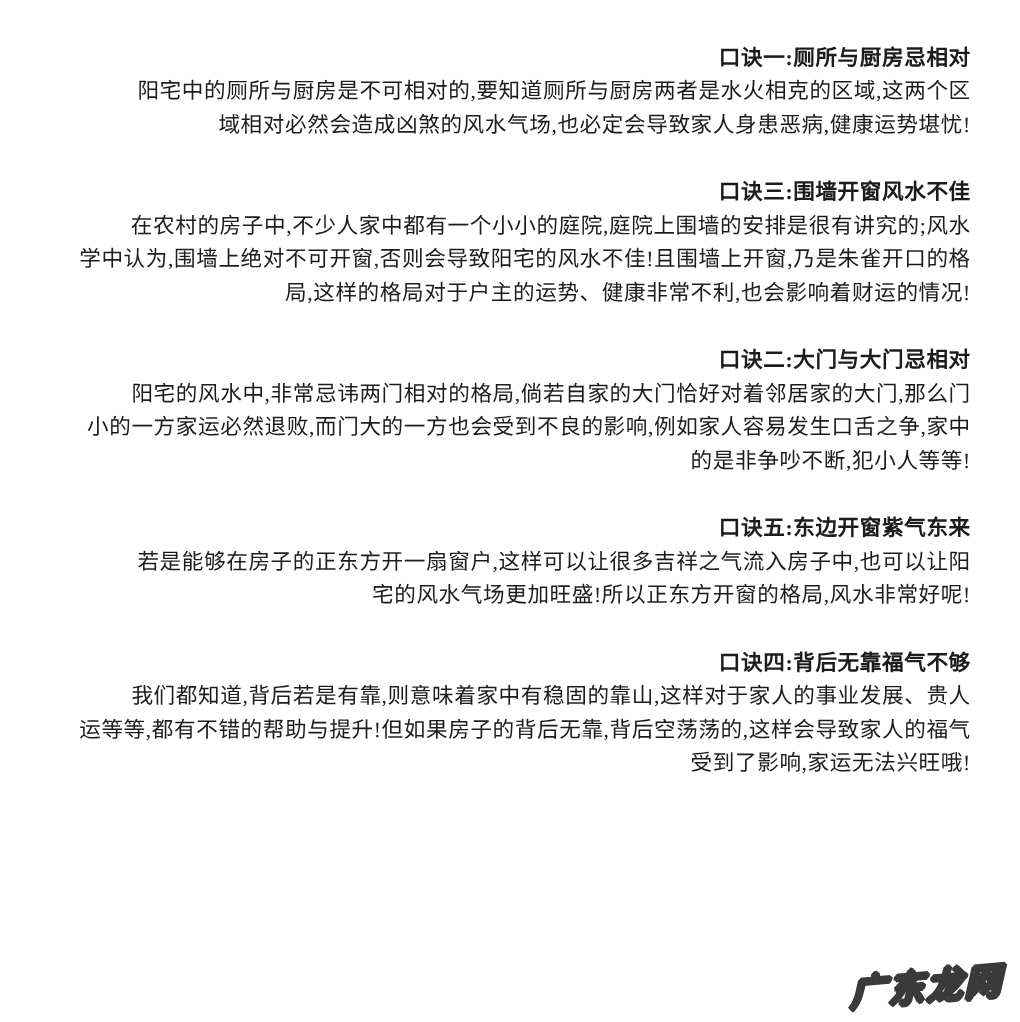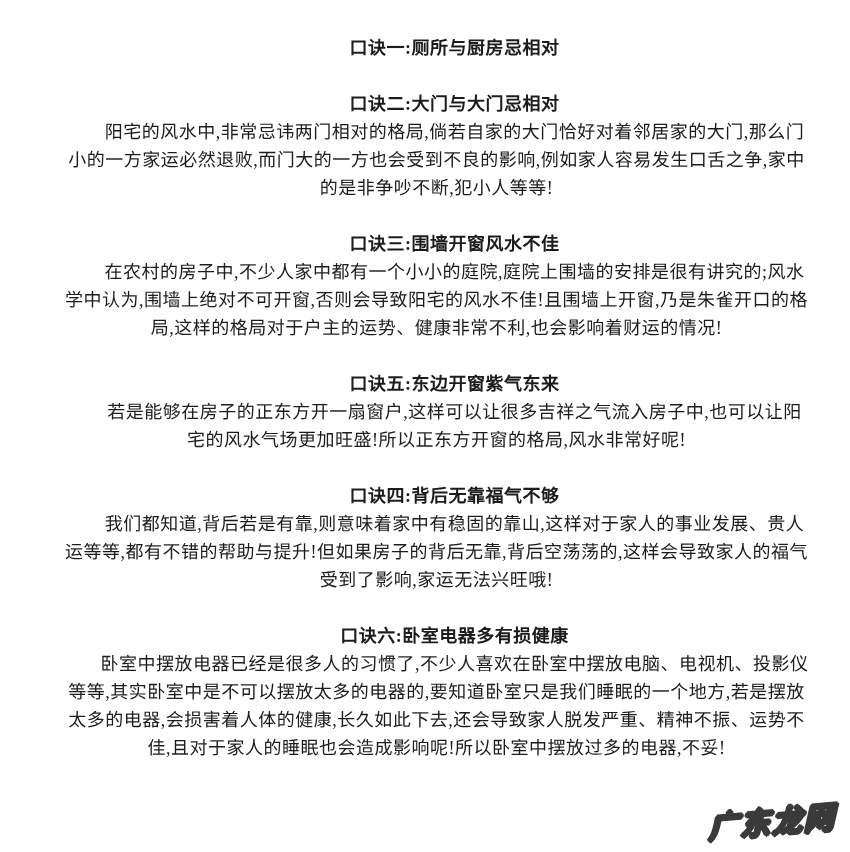--- a/index.html
+++ b/index.html
@@ -16,21 +16,21 @@
     color: #1c1c1c;
   }
   .article {
     position: absolute;
     left: 64px;
     top: 34px;
     width: 745px;
     font-size: 18px;
     line-height: 28px;
     letter-spacing: 0.5px;
-    text-align: center;
+    text-align: right;
   }
   .section {
     margin: 0 0 28px 0;
   }
   .section:last-child {
     margin-bottom: 0;
   }
   .section-heading {
     margin: 0;
     font-size: 18px;
@@ -66,42 +66,39 @@
     white-space: nowrap;
   }
 </style>
 </head>
 <body>
 
 <div class="article">
 
   <div class="section">
     <h3 class="section-heading">口诀一:厕所与厨房忌相对</h3>
+    <p class="section-body">阳宅中的厕所与厨房是不可相对的,要知道厕所与厨房两者是水火相克的区域,这两个区域相对必然会造成凶煞的风水气场,也必定会导致家人身患恶病,健康运势堪忧!</p>
+  </div>
+
+  <div class="section">
+    <h3 class="section-heading">口诀三:围墙开窗风水不佳</h3>
+    <p class="section-body">在农村的房子中,不少人家中都有一个小小的庭院,庭院上围墙的安排是很有讲究的;风水学中认为,围墙上绝对不可开窗,否则会导致阳宅的风水不佳!且围墙上开窗,乃是朱雀开口的格局,这样的格局对于户主的运势、健康非常不利,也会影响着财运的情况!</p>
   </div>
 
   <div class="section">
     <h3 class="section-heading">口诀二:大门与大门忌相对</h3>
     <p class="section-body">阳宅的风水中,非常忌讳两门相对的格局,倘若自家的大门恰好对着邻居家的大门,那么门小的一方家运必然退败,而门大的一方也会受到不良的影响,例如家人容易发生口舌之争,家中的是非争吵不断,犯小人等等!</p>
-  </div>
-
-  <div class="section">
-    <h3 class="section-heading">口诀三:围墙开窗风水不佳</h3>
-    <p class="section-body">在农村的房子中,不少人家中都有一个小小的庭院,庭院上围墙的安排是很有讲究的;风水学中认为,围墙上绝对不可开窗,否则会导致阳宅的风水不佳!且围墙上开窗,乃是朱雀开口的格局,这样的格局对于户主的运势、健康非常不利,也会影响着财运的情况!</p>
   </div>
 
   <div class="section">
     <h3 class="section-heading">口诀五:东边开窗紫气东来</h3>
     <p class="section-body">若是能够在房子的正东方开一扇窗户,这样可以让很多吉祥之气流入房子中,也可以让阳宅的风水气场更加旺盛!所以正东方开窗的格局,风水非常好呢!</p>
   </div>
 
   <div class="section">
     <h3 class="section-heading">口诀四:背后无靠福气不够</h3>
     <p class="section-body">我们都知道,背后若是有靠,则意味着家中有稳固的靠山,这样对于家人的事业发展、贵人运等等,都有不错的帮助与提升!但如果房子的背后无靠,背后空荡荡的,这样会导致家人的福气受到了影响,家运无法兴旺哦!</p>
   </div>
 
-  <div class="section">
-    <h3 class="section-heading">口诀六:卧室电器多有损健康</h3>
-    <p class="section-body">卧室中摆放电器已经是很多人的习惯了,不少人喜欢在卧室中摆放电脑、电视机、投影仪等等,其实卧室中是不可以摆放太多的电器的,要知道卧室只是我们睡眠的一个地方,若是摆放太多的电器,会损害着人体的健康,长久如此下去,还会导致家人脱发严重、精神不振、运势不佳,且对于家人的睡眠也会造成影响呢!所以卧室中摆放过多的电器,不妥!</p>
-  </div>
 
 </div>
 
 <div class="watermark">广东龙网</div>
 
 </body></html>

